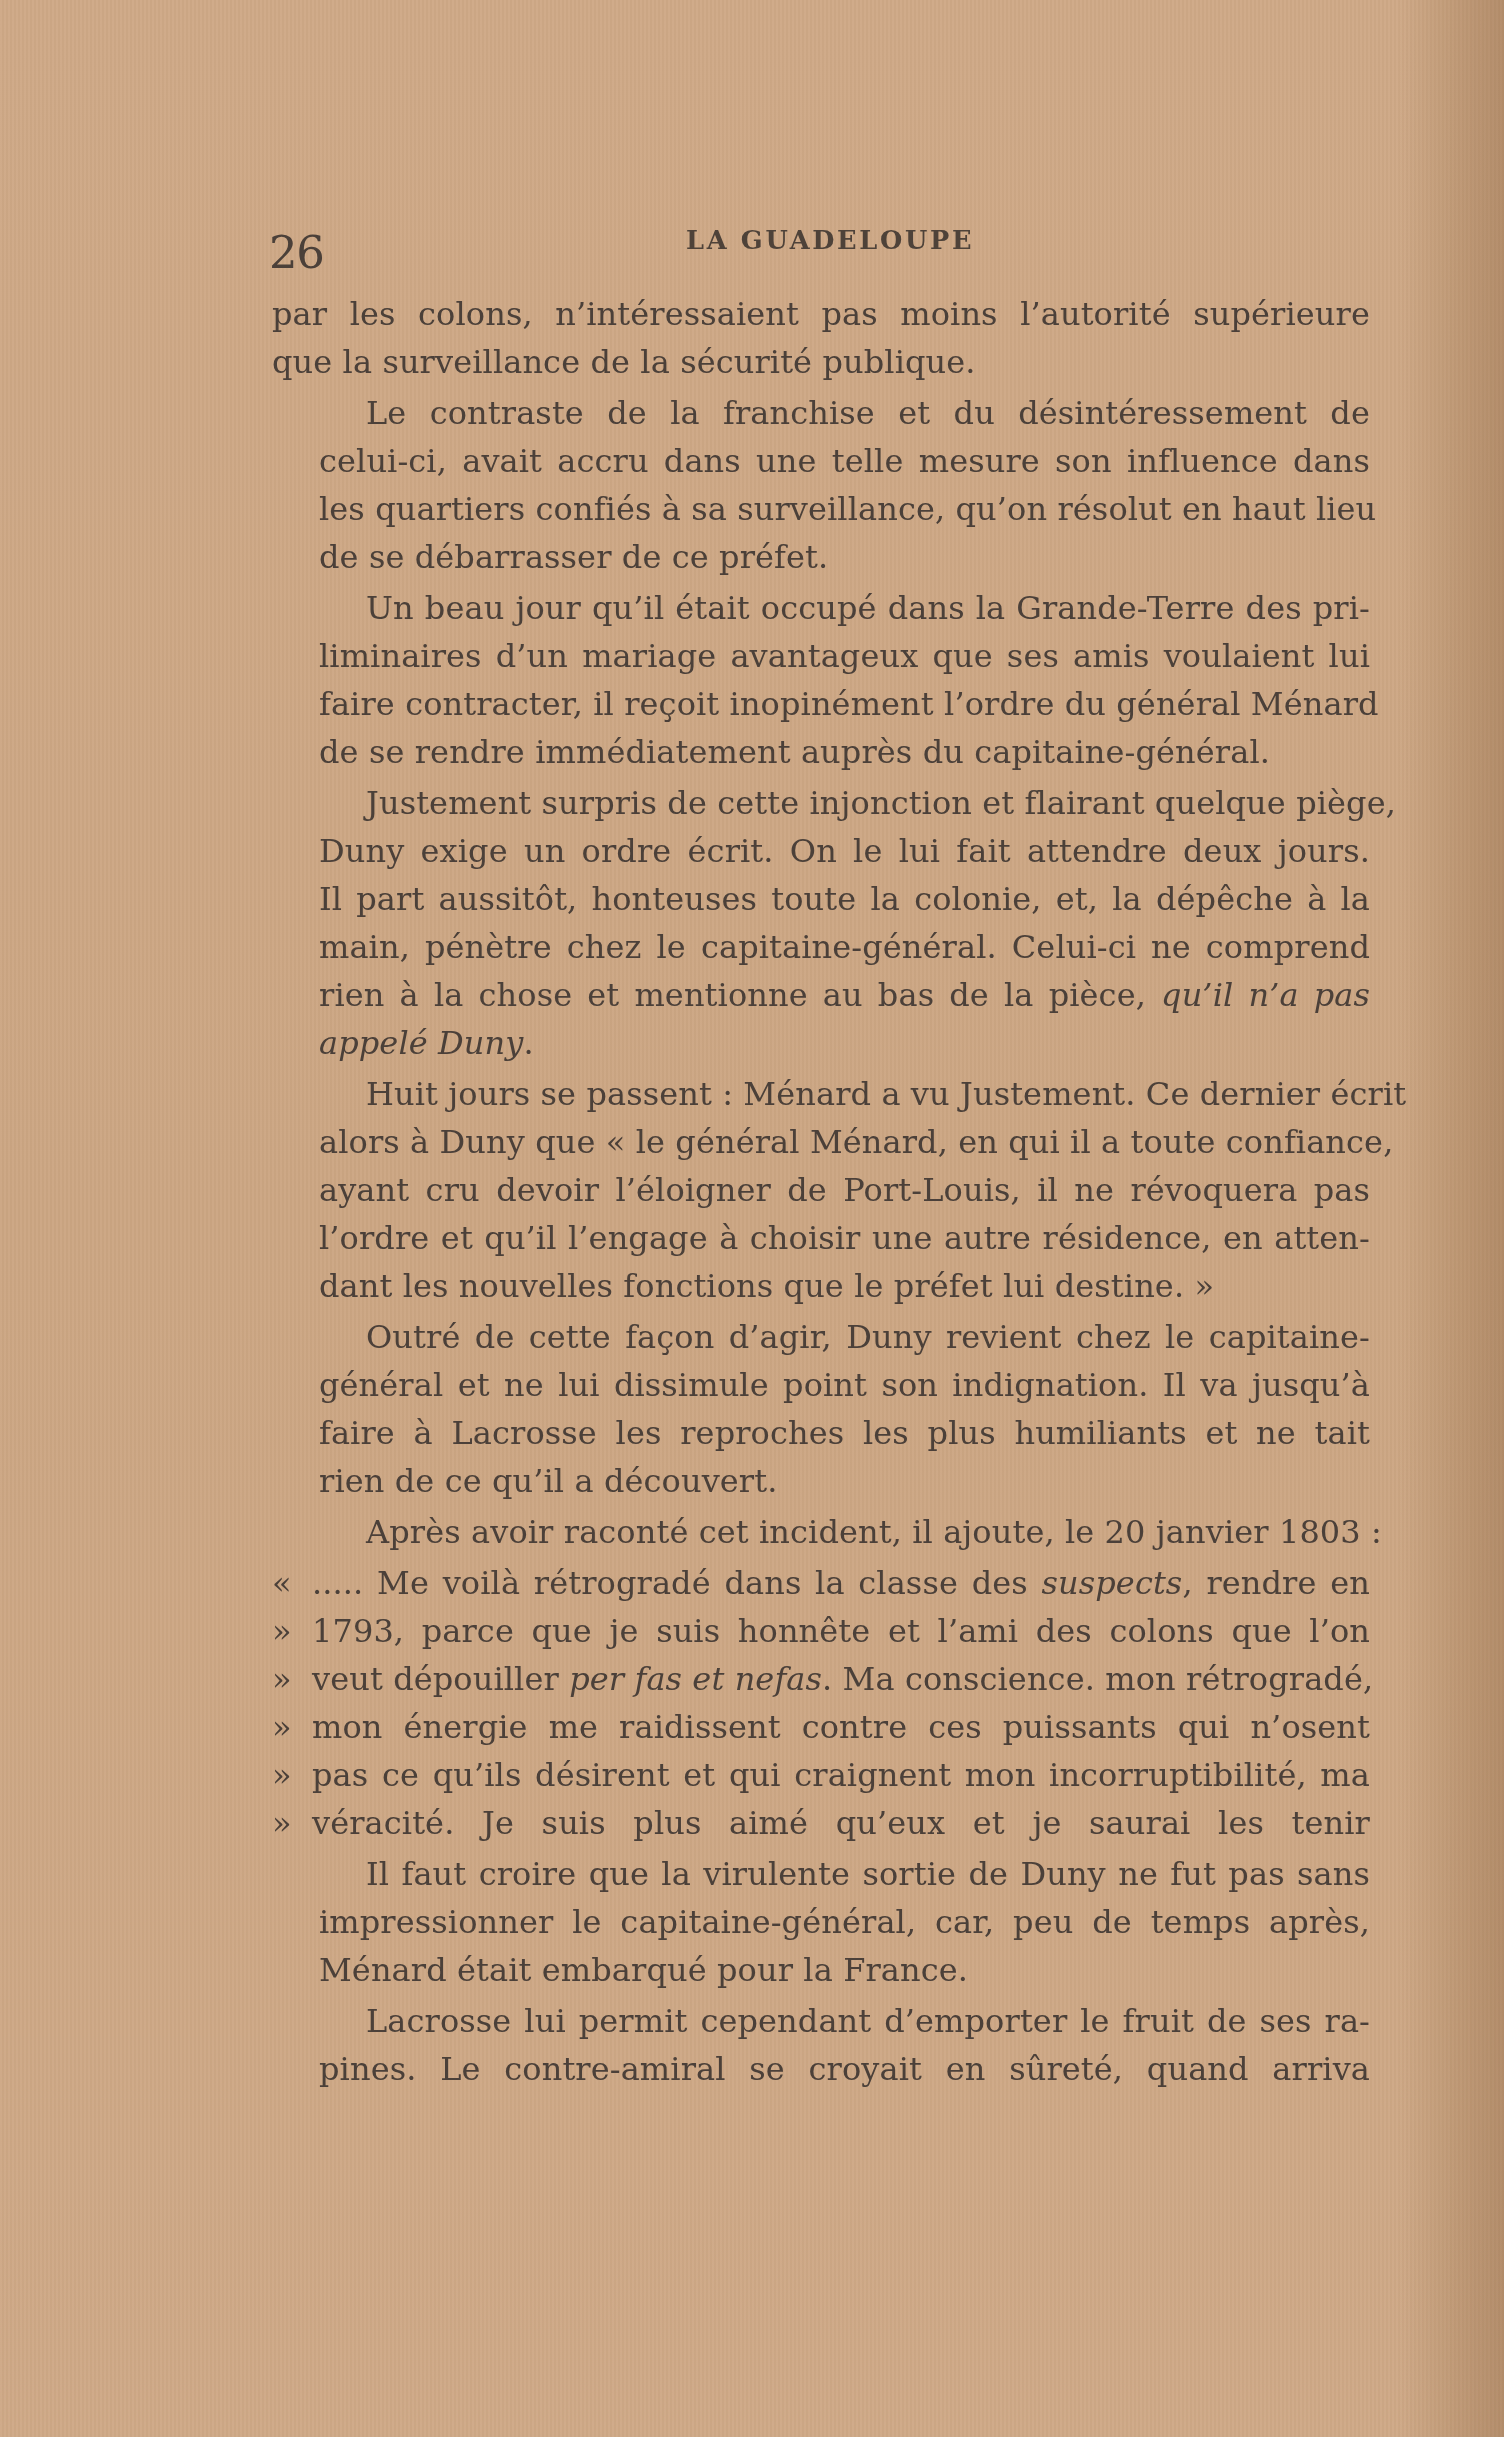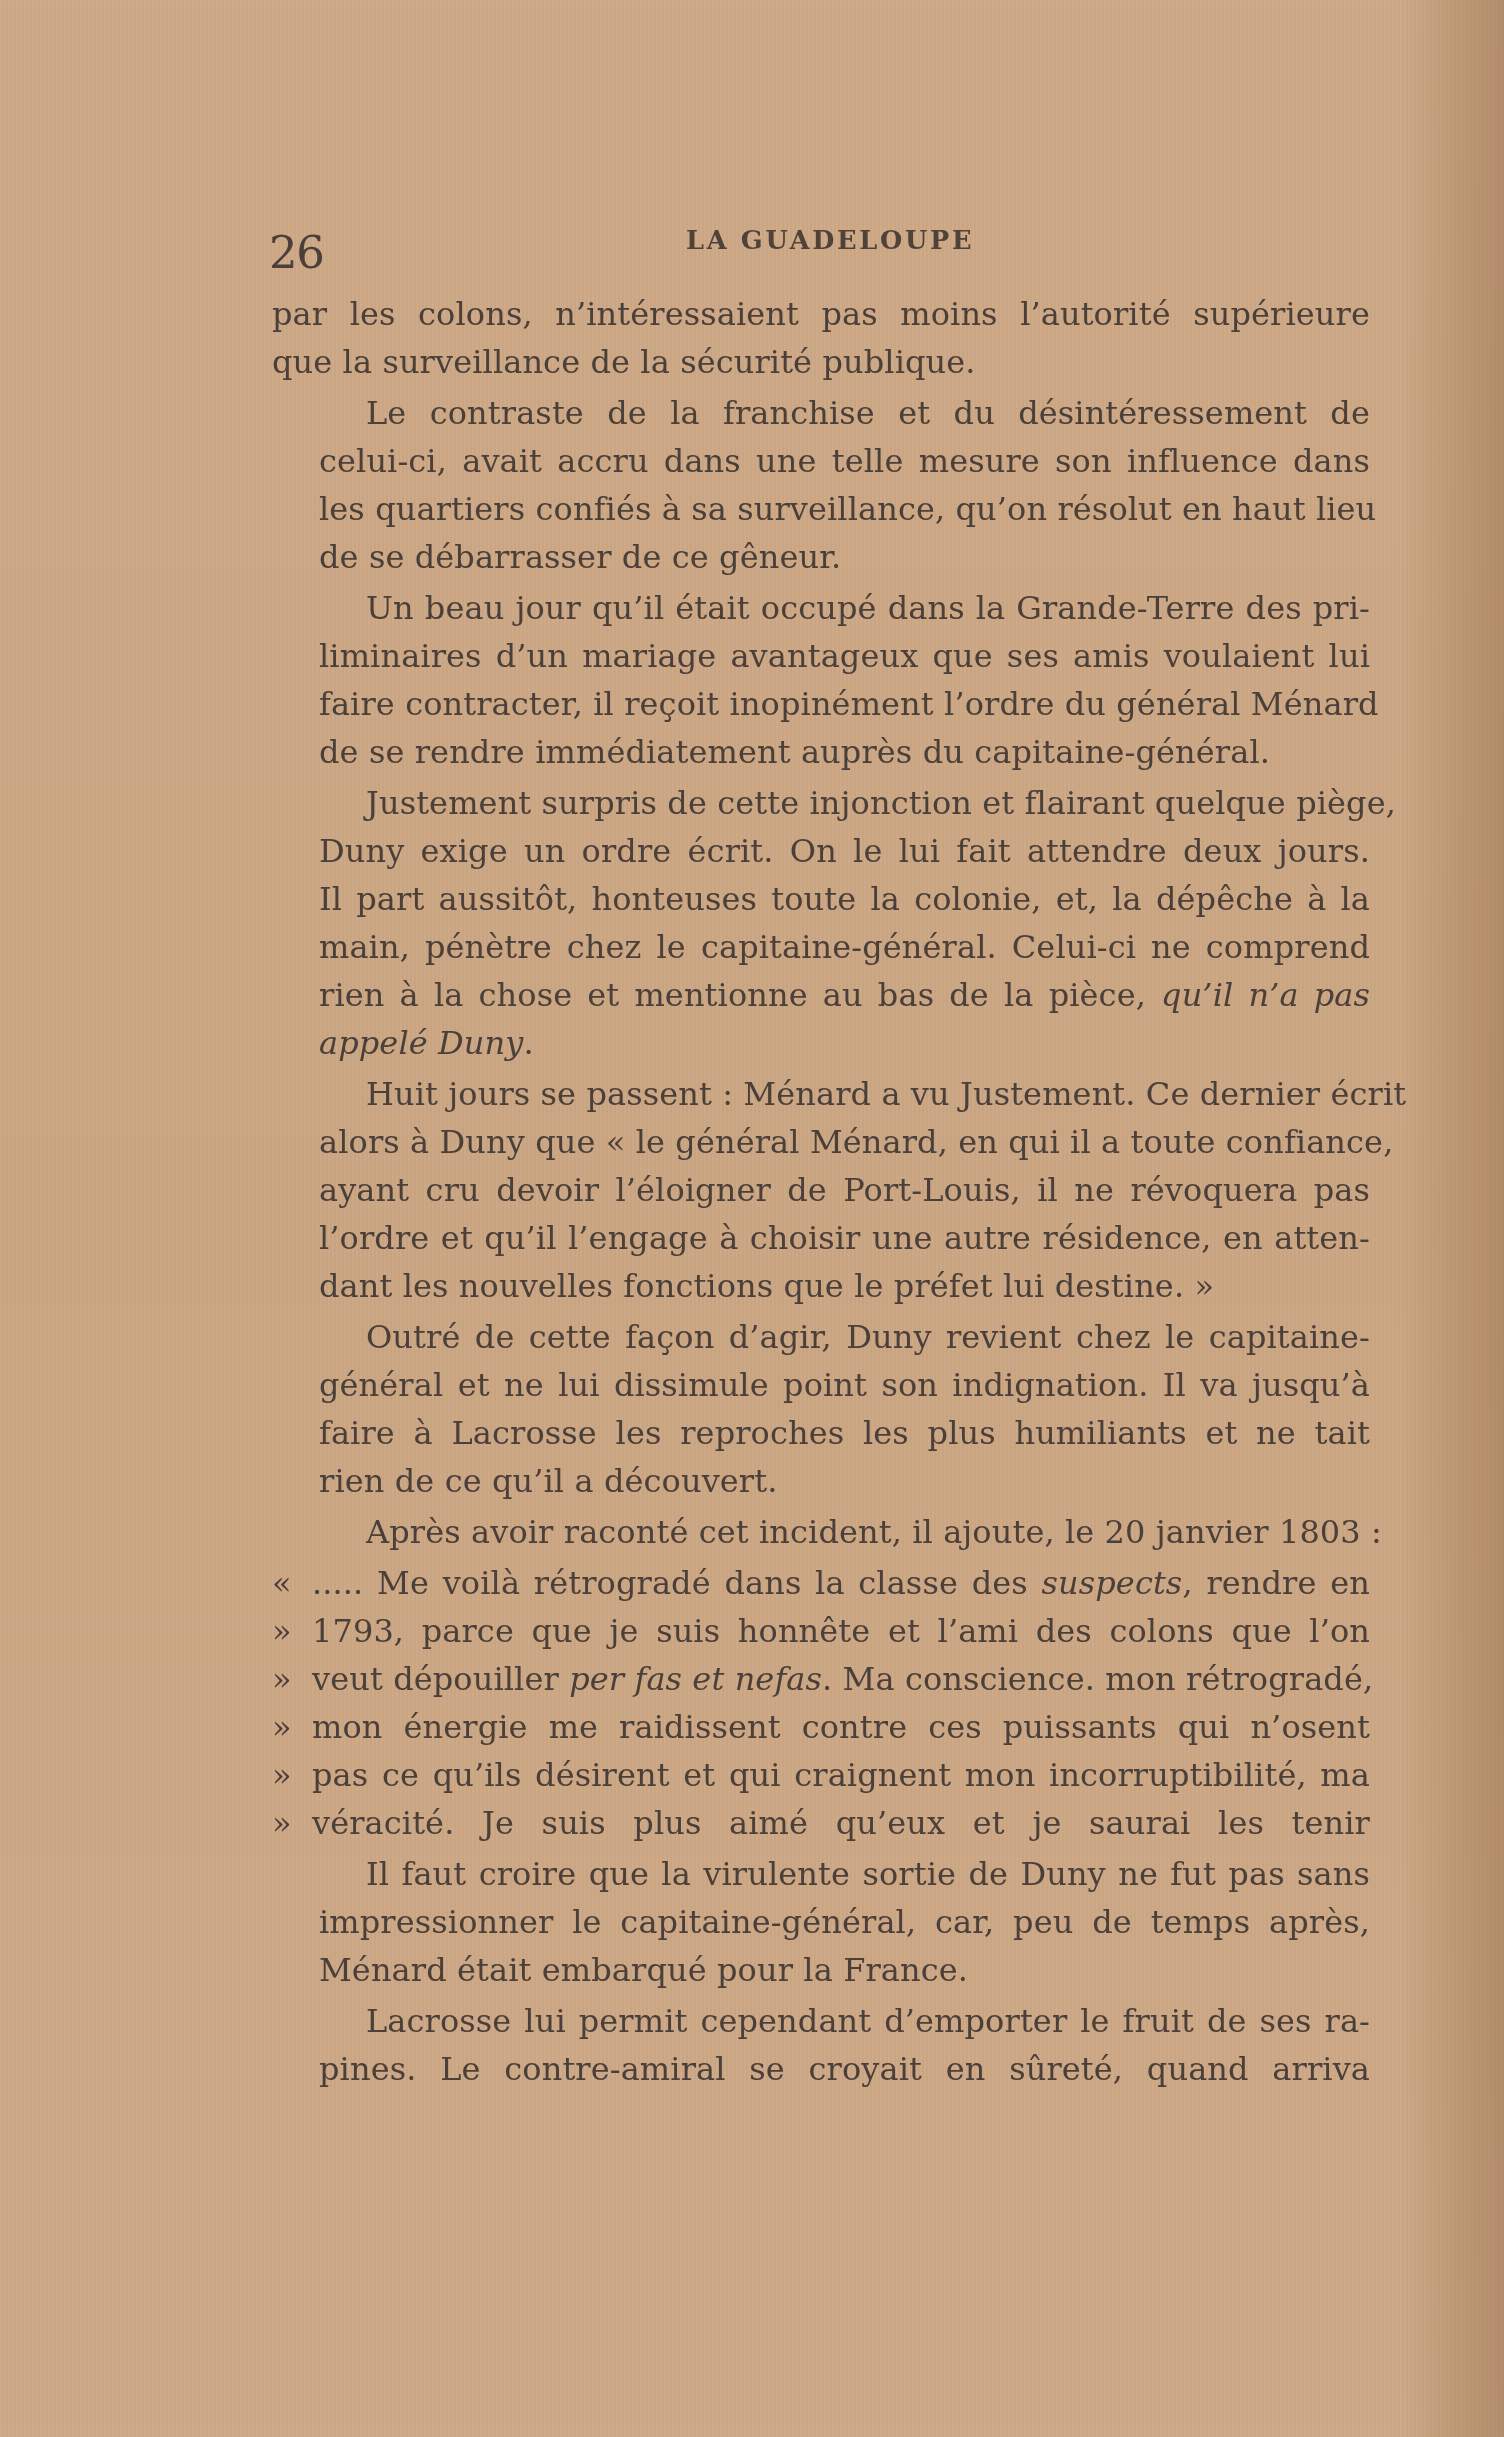--- a/index.html
+++ b/index.html
@@ -101,21 +101,21 @@
 
     <div class="para no-indent">
       <span class="line">par les colons, n’intéressaient pas moins l’autorité supérieure</span>
       <span class="line last">que la surveillance de la sécurité publique.</span>
     </div>
 
     <div class="para">
       <span class="line indent">Le contraste de la franchise et du désintéressement de</span>
       <span class="line">celui-ci, avait accru dans une telle mesure son influence dans</span>
       <span class="line">les quartiers confiés à sa surveillance, qu’on résolut en haut lieu</span>
-      <span class="line last">de se débarrasser de ce gêneur.</span>
+      <span class="line last">de se débarrasser de ce préfet.</span>
     </div>
 
     <div class="para">
       <span class="line indent">Un beau jour qu’il était occupé dans la Grande-Terre des pri-</span>
       <span class="line">liminaires d’un mariage avantageux que ses amis voulaient lui</span>
       <span class="line">faire contracter, il reçoit inopinément l’ordre du général Ménard</span>
       <span class="line last">de se rendre immédiatement auprès du capitaine-général.</span>
     </div>
 
     <div class="para">

